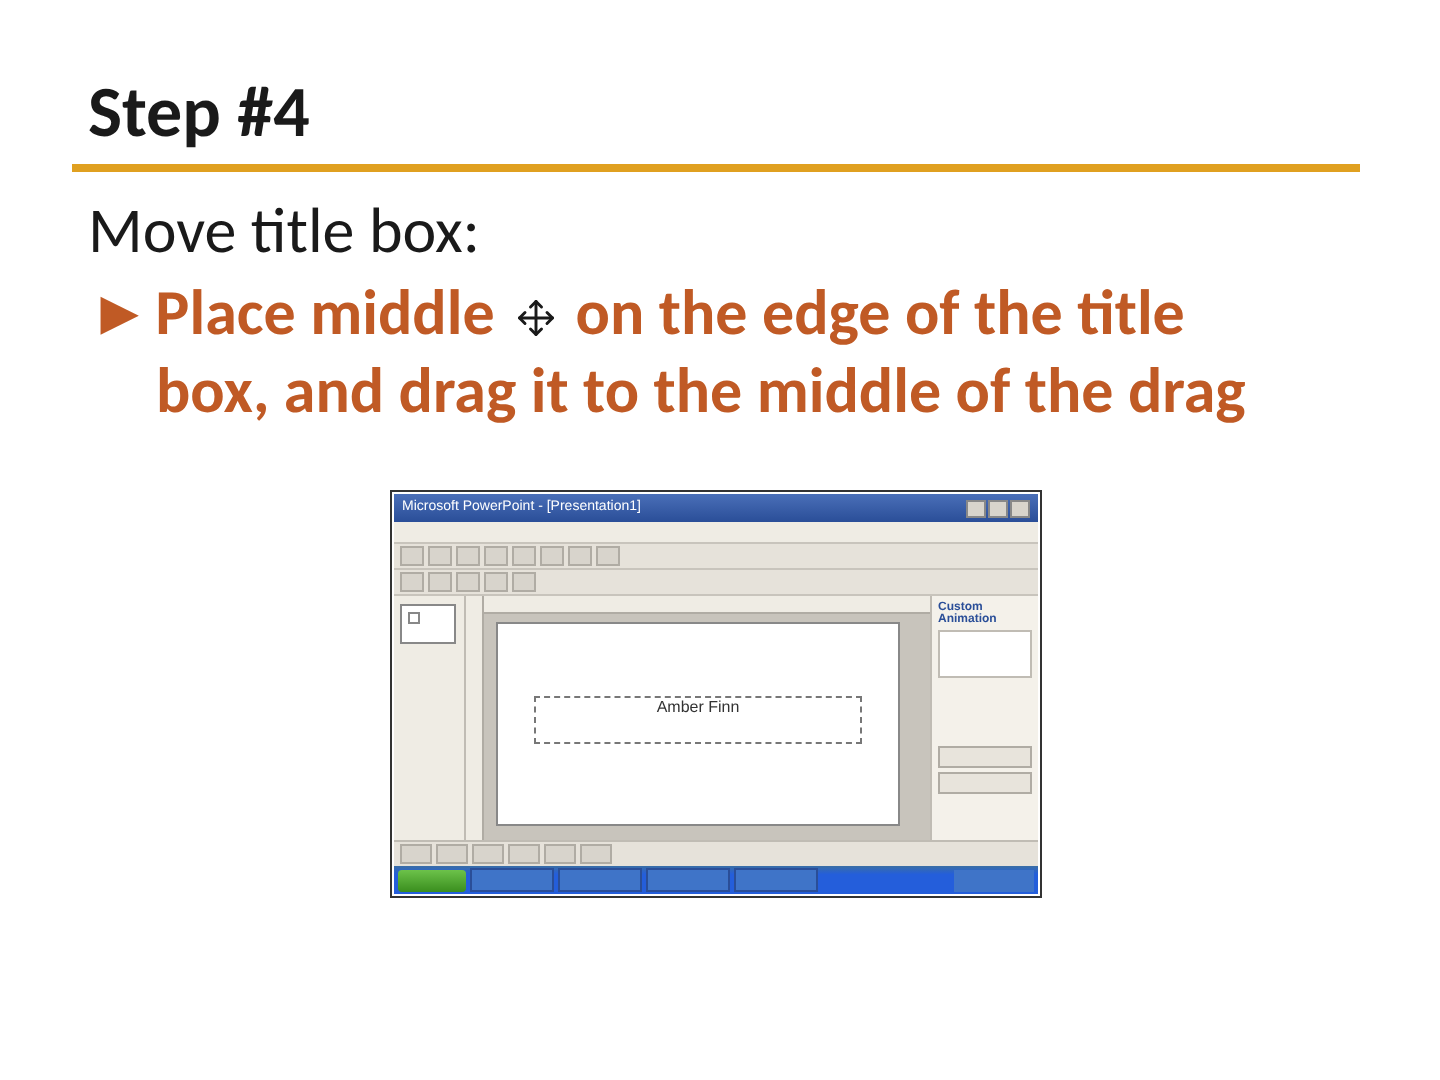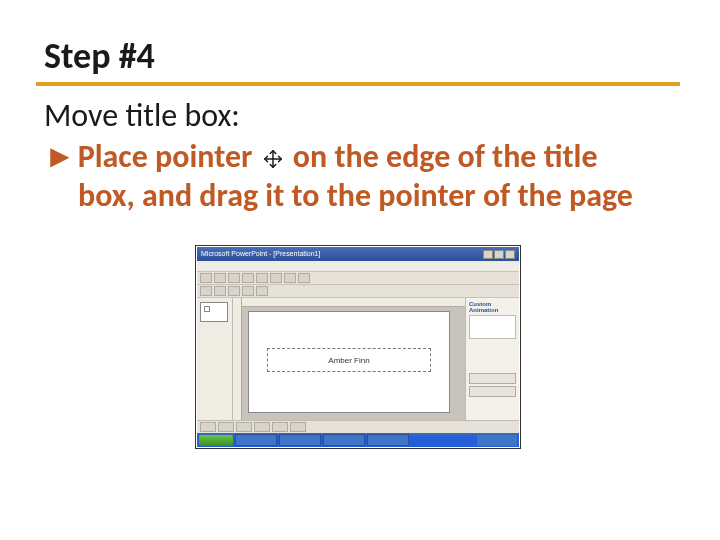--- a/index.html
+++ b/index.html
@@ -174,21 +174,20 @@
   }
   .shot .title-box {
     position: absolute;
     left: 18px;
     right: 18px;
     top: 36px;
     height: 22px;
     border: 1px dashed #777;
     background: #fff;
     display: flex;
-    align-items: center;
     justify-content: center;
     font-size: 8px;
     color: #333;
   }
   .shot .taskpane {
     width: 54px;
     background: #f4f1ea;
     border-left: 1px solid #c0bcb4;
     font-size: 6px;
     color: #2a4e98;
@@ -262,36 +261,36 @@
 <div class="slide">
 
   <h1 class="title">Step #4</h1>
 
   <hr class="hr">
 
   <div class="body-text">
     <div class="subhead">Move title box:</div>
 
     <div class="bullet-line">
-      <span class="bullet-glyph">►</span><span>Place pointer</span>
+      <span class="bullet-glyph">►</span><span>Place middle</span>
       <span class="move-icon">
         <svg viewBox="0 0 24 24" width="22" height="22">
           <g stroke="#1a1a1a" stroke-width="1.6" fill="none" stroke-linecap="round" stroke-linejoin="round">
             <line x1="12" y1="3" x2="12" y2="21"></line>
             <line x1="3" y1="12" x2="21" y2="12"></line>
             <polyline points="9,6 12,3 15,6"></polyline>
             <polyline points="9,18 12,21 15,18"></polyline>
             <polyline points="6,9 3,12 6,15"></polyline>
             <polyline points="18,9 21,12 18,15"></polyline>
           </g>
         </svg>
       </span>
       <span>on the edge of the title</span>
     </div>
-    <div class="bullet-cont">box, and drag it to the pointer of the page</div>
+    <div class="bullet-cont">box, and drag it to the middle of the drag</div>
   </div>
 
   <div class="shot-wrap">
     <div class="shot-border">
       <div class="shot">
         <div class="titlebar">
           <span>Microsoft PowerPoint - [Presentation1]</span>
           <span class="wbtns">
             <span class="wbtn"></span>
             <span class="wbtn"></span>

